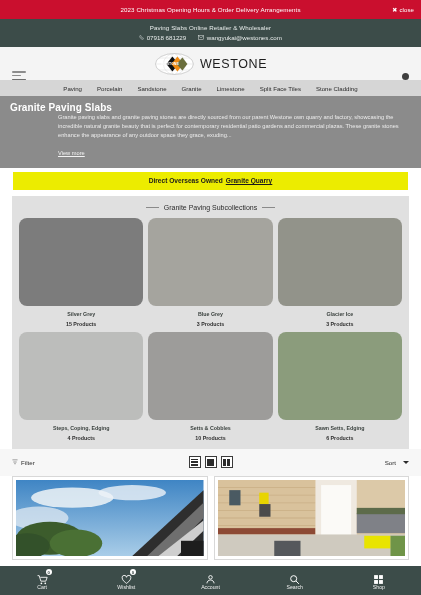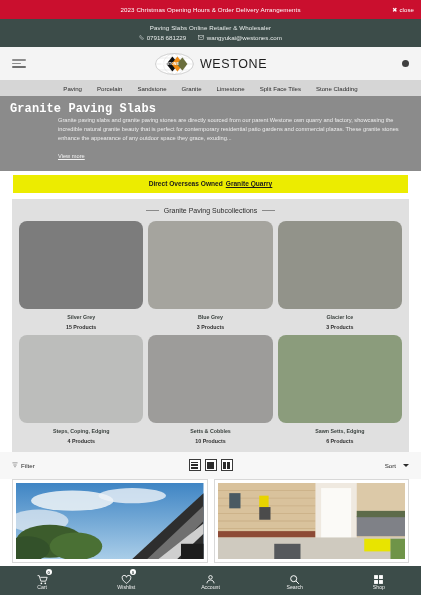--- a/index.html
+++ b/index.html
@@ -55,21 +55,21 @@
     gap: 12px;
   }
   .contact .item { display: flex; align-items: center; gap: 2.5px; }
   .contact svg { display: block; }
 
   
   .header {
     background: #f4f4f4;
     height: 33px;
     display: flex;
-    align-items: center;
+    align-items: flex-end;
     padding: 0 12px;
     position: relative;
   }
   .burger { display: flex; flex-direction: column; gap: 2.2px; width: 14px; cursor: pointer; }
   .burger span { height: 1.4px; background: #8d8d8d; border-radius: 1px; display: block; }
   .burger span:nth-child(1) { width: 14px; }
   .burger span:nth-child(2) { width: 9px; }
   .burger span:nth-child(3) { width: 14px; background: #6f6f6f; }
 
   .brand {
@@ -112,25 +112,24 @@
   }
 
   
   .hero {
     background: #8b8b8b;
     color: #ffffff;
     padding: 6px 10px 9px;
     min-height: 61px;
   }
   .hero h1 {
-    font-size: 12px;
+    font-size: 10px;
     font-weight: bold;
     letter-spacing: .1px;
     margin-bottom: 0;
-    font-family: Liberation Mono, monospace;
   }
   .hero .desc-wrap { padding-left: 48px; }
   .hero p {
     font-size: 5.7px;
     line-height: 1.62;
     color: #ececec;
   }
   .hero .viewmore {
     font-size: 5.7px;
     color: #f2f2f2;

